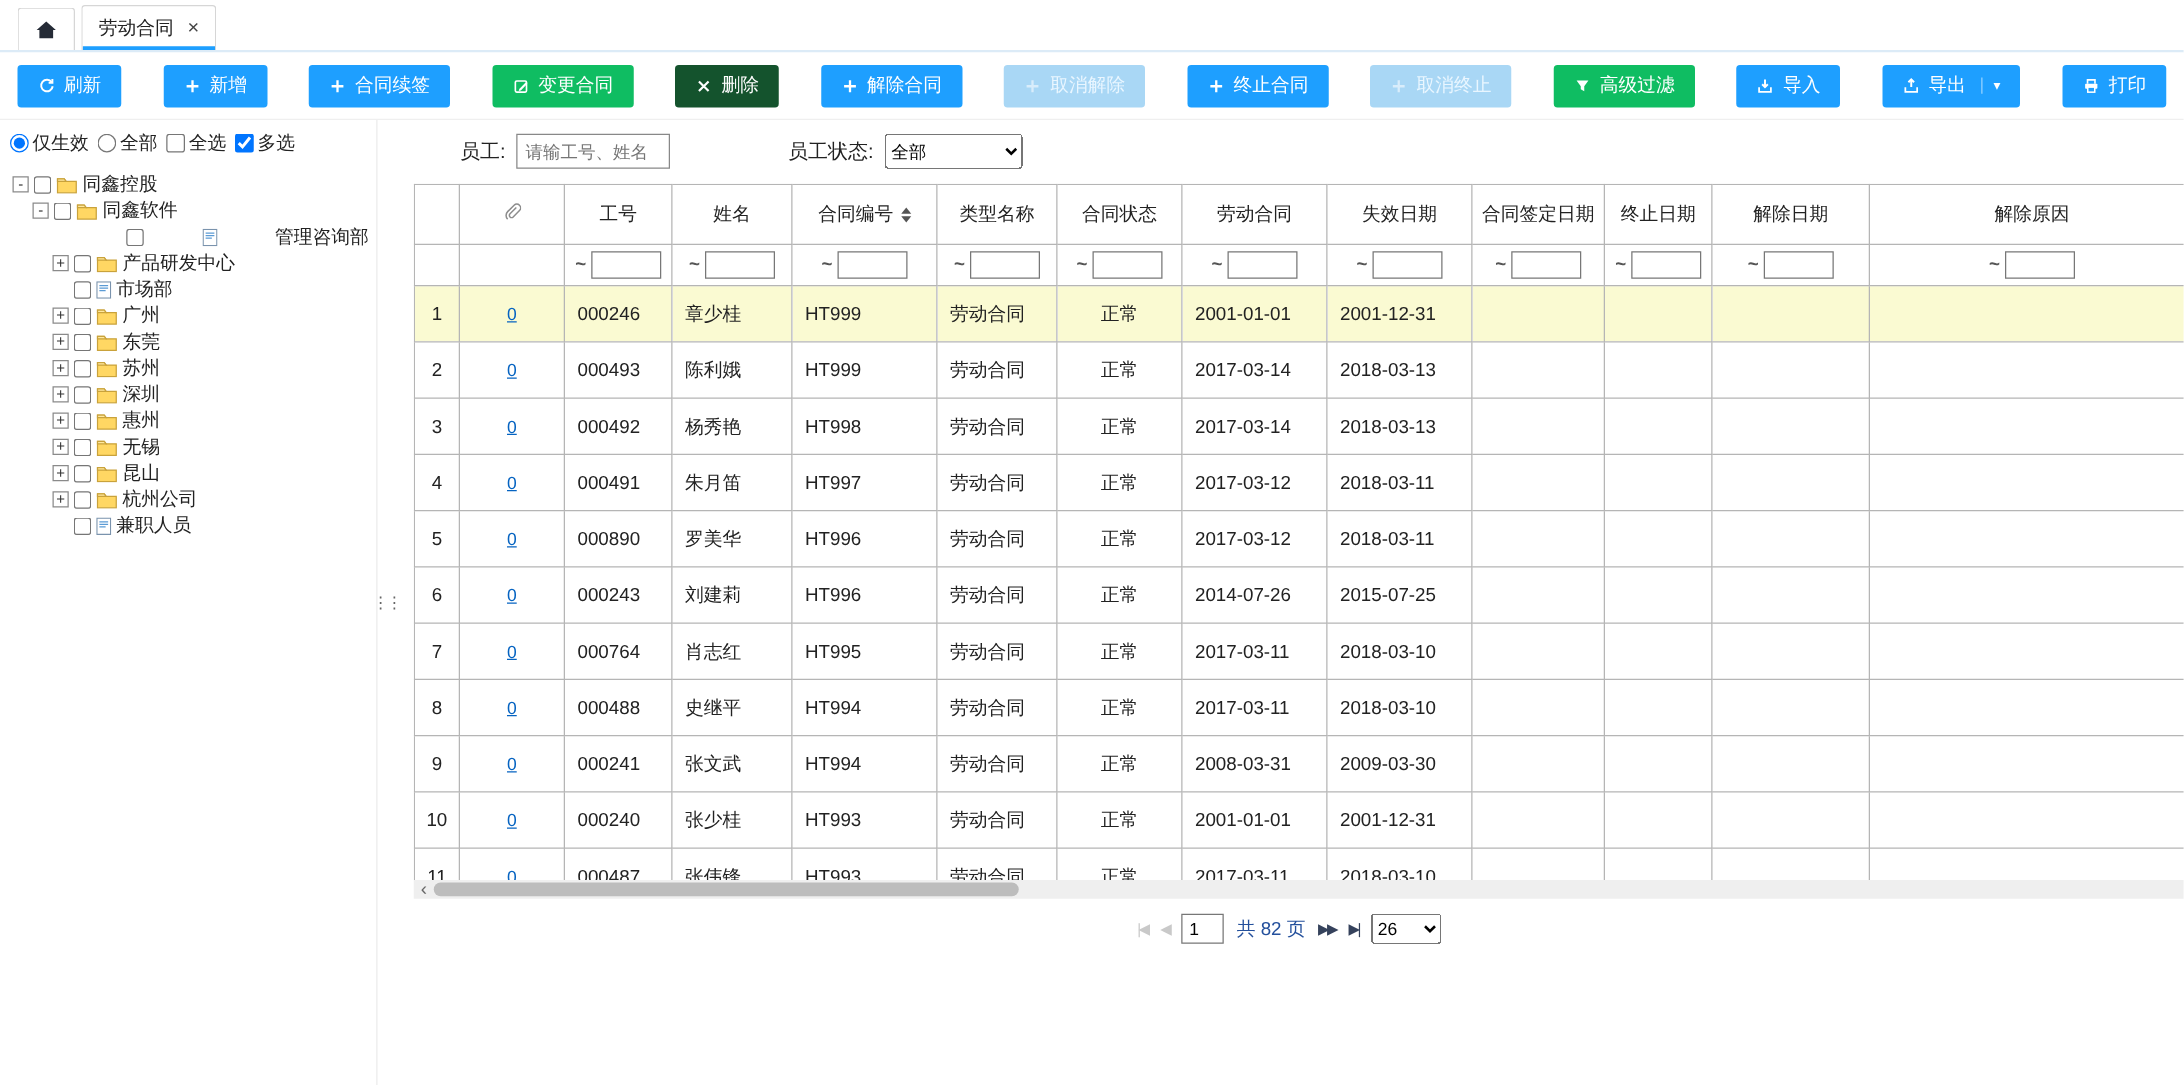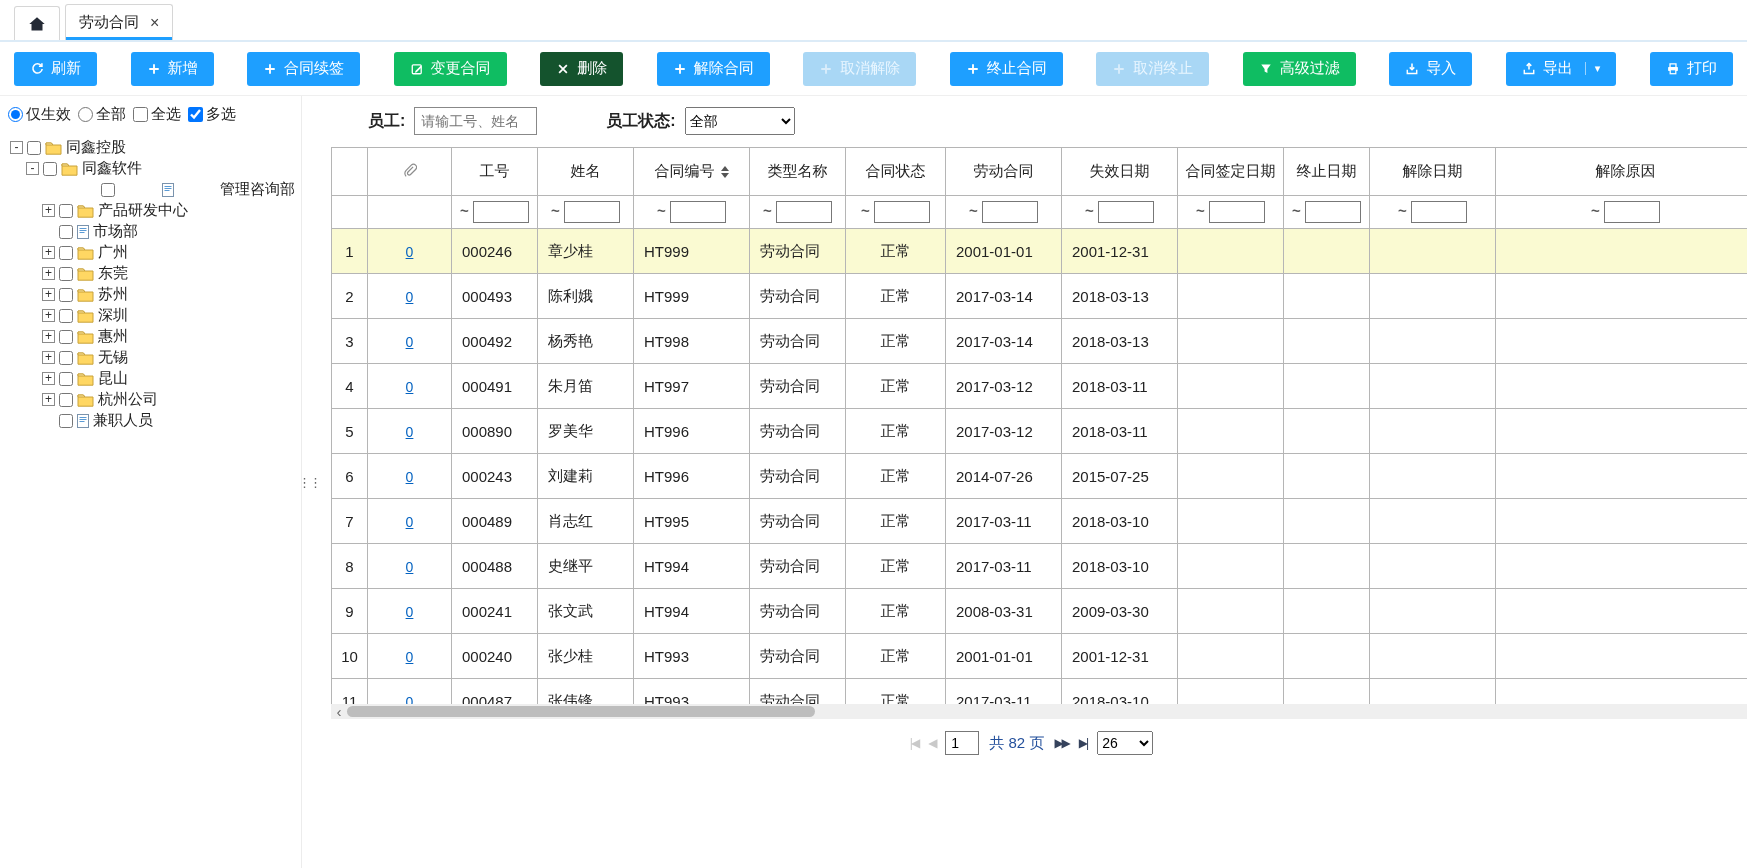--- a/index.html
+++ b/index.html
@@ -40,22 +40,22 @@
   .side-row2 label{margin-right:7px;white-space:nowrap}
   .tree{padding:8px 6px 0 10px;font-size:15px}
   .tree-row{display:flex;align-items:center;height:21px;gap:4px;cursor:pointer;white-space:nowrap}
   .toggle{width:13px;height:13px;border:1px solid #8a8a8a;background:#fff;font-size:12px;line-height:10px;text-align:center;flex:none;color:#333}
   .toggle.none{border:none;background:transparent}
   .tree-cb{width:14px;height:14px;flex:none}
   .ticon{flex:none}
 
   
   .emp-filter{display:flex;align-items:center;gap:9px;padding:9px 0 12px 52px;font-size:16px}
-  .flabel{font-weight:bold;white-space:nowrap}
-  .flabel.status{margin-left:60px}
+  .flabel{font-weight:normal;white-space:nowrap}
+  .flabel.status{margin-left:85px}
   .emp-input{width:123px;height:28px;border:1px solid #888;padding:0 6px;font-size:14px;font-family:inherit}
   .status-select{width:110px;height:28px;font-family:inherit;font-size:14px}
 
   
   .grid-wrap{height:557px;overflow:hidden;margin-left:15px}
   table{border-collapse:collapse;table-layout:fixed;width:1424px;font-size:15px}
   th,td{border:1px solid #b5b5b5;background:#fff;overflow:hidden;white-space:nowrap}
   thead tr.th-labels th{height:48px;font-weight:normal;text-align:center;font-size:15px}
   thead tr.th-filter th{height:33px;text-align:center}
   .fin{width:56px;height:22px;border:1px solid #777;vertical-align:middle;font-family:inherit}
@@ -487,21 +487,21 @@
               <td>2014-07-26</td>
               <td>2015-07-25</td>
               <td></td>
               <td></td>
               <td></td>
               <td></td>
             </tr>
             <tr>
               <td class="c-num">7</td>
               <td class="c-att"><a href="#" class="att">0</a></td>
-              <td>000489</td>
+              <td>000764</td>
               <td>肖志红</td>
               <td>HT995</td>
               <td>劳动合同</td>
               <td class="c-center">正常</td>
               <td>2017-03-11</td>
               <td>2018-03-10</td>
               <td></td>
               <td></td>
               <td></td>
               <td></td>

